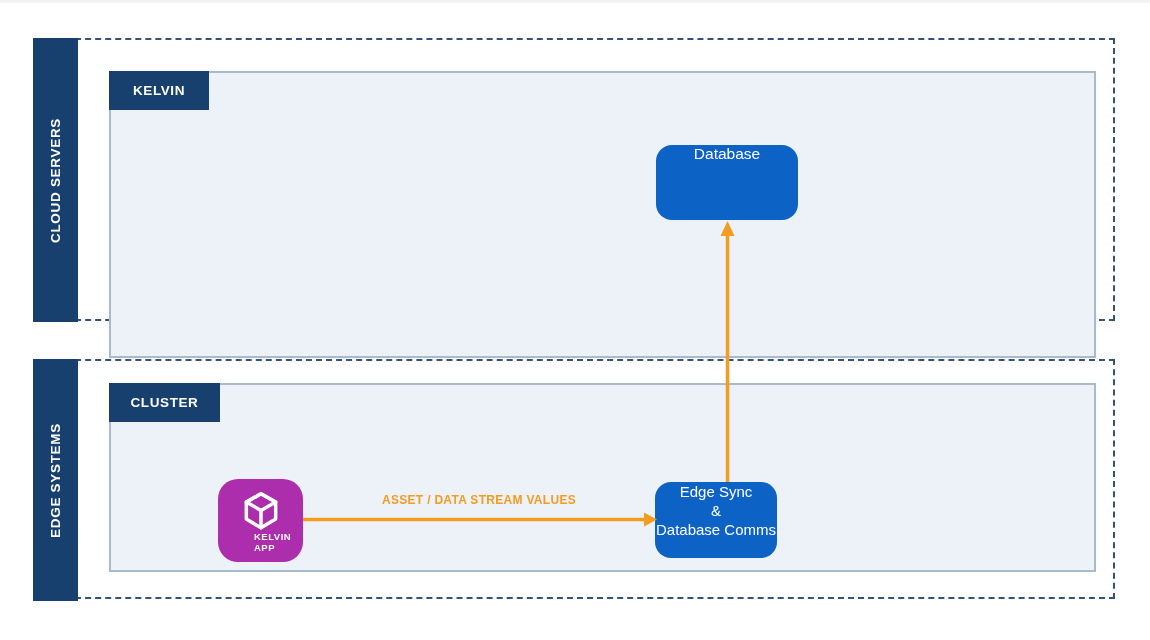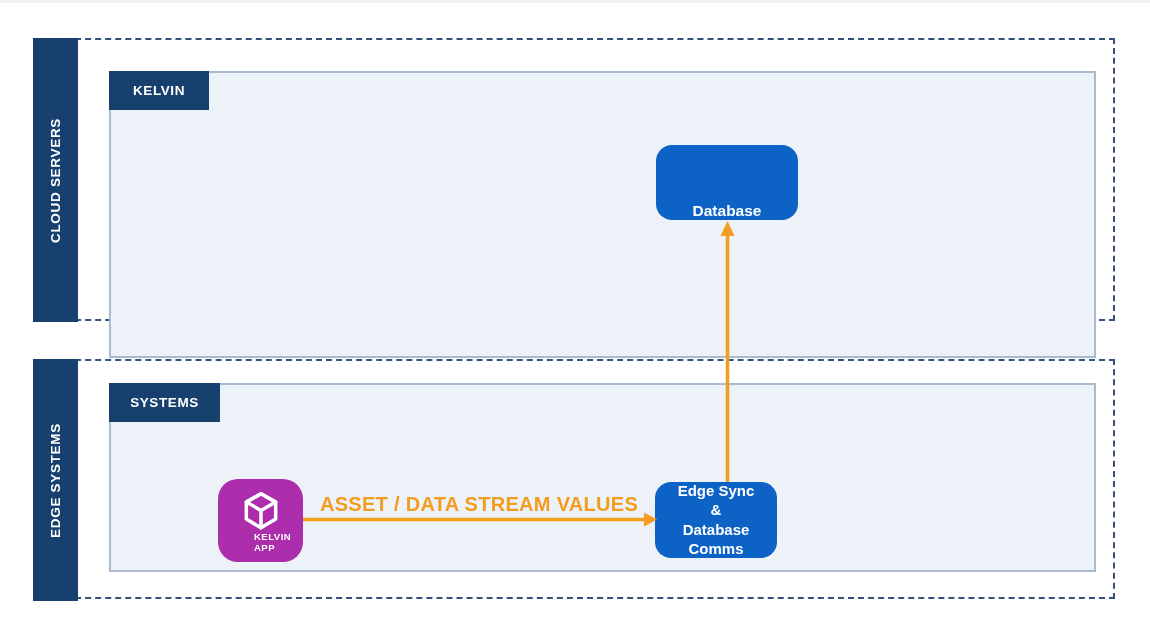--- a/index.html
+++ b/index.html
@@ -67,23 +67,23 @@
     z-index:2;
   }
   .tab-kelvin{width:100px;}
   .tab-cluster{width:111px;}
   
   .blue-node{
     position:absolute;
     background:var(--node-blue);
     border-radius:16px;
     color:var(--white);
-    display:flex;flex-direction:column;align-items:center;justify-content:flex-end;
+    display:flex;flex-direction:column;align-items:center;justify-content:flex-start;
     text-align:center;
-    font-weight:700;
+    font-weight:400;
     z-index:4;
   }
   .node-database{left:656px;top:145px;width:142px;height:75px;font-size:15.5px;}
   .node-edgesync{left:655px;top:482px;width:122px;height:76px;font-size:15px;line-height:1.28;}
   
   .node-kelvinapp{
     position:absolute;left:218px;top:479px;width:85px;height:83px;
     background:var(--magenta);
     border-radius:20px;
     display:flex;flex-direction:column;align-items:center;justify-content:flex-end;
@@ -103,21 +103,21 @@
   .arrows-layer{
     position:absolute;left:0;top:0;width:1150px;height:640px;
     z-index:5;pointer-events:none;
   }
   .arrow-line{stroke:var(--orange);stroke-width:3.5px;}
   .arrow-head{fill:var(--orange);}
   .arrow-label{
     position:absolute;left:303px;top:493px;width:352px;
     text-align:center;
     color:var(--orange);
-    font-size:20px;font-weight:700;letter-spacing:0.3px;
+    font-size:12px;font-weight:700;letter-spacing:0.3px;
     z-index:6;
   }
 </style>
 </head>
 <body>
 
 <div class="canvas">
 
   <div class="top-strip"></div>
 
@@ -133,21 +133,21 @@
   <div class="blue-node node-database">
     <span>Database</span>
   </div>
 
   <div class="section-box section-edge"></div>
   <div class="sidebar sidebar-edge">
     <span class="sidebar-label">EDGE SYSTEMS</span>
   </div>
   <div class="panel panel-cluster">
     <div class="panel-tab tab-cluster">
-      <span>SYSTEMS</span>
+      <span>CLUSTER</span>
     </div>
   </div>
 
   <div class="node-kelvinapp">
     <div class="cube-wrap">
       <svg width="44" height="44" viewBox="0 0 24 24" fill="none" stroke="#FFFFFF" stroke-width="1.9" stroke-linejoin="round" stroke-linecap="round">
         <path d="M12 2.6 L20 7.1 L20 16.4 L12 21.2 L4 16.4 L4 7.1 Z"></path>
         <path d="M12 2.6 L20 7.1 L12 11.7 L4 7.1 Z"></path>
         <path d="M12 11.7 L12 21.2"></path>
       </svg>

